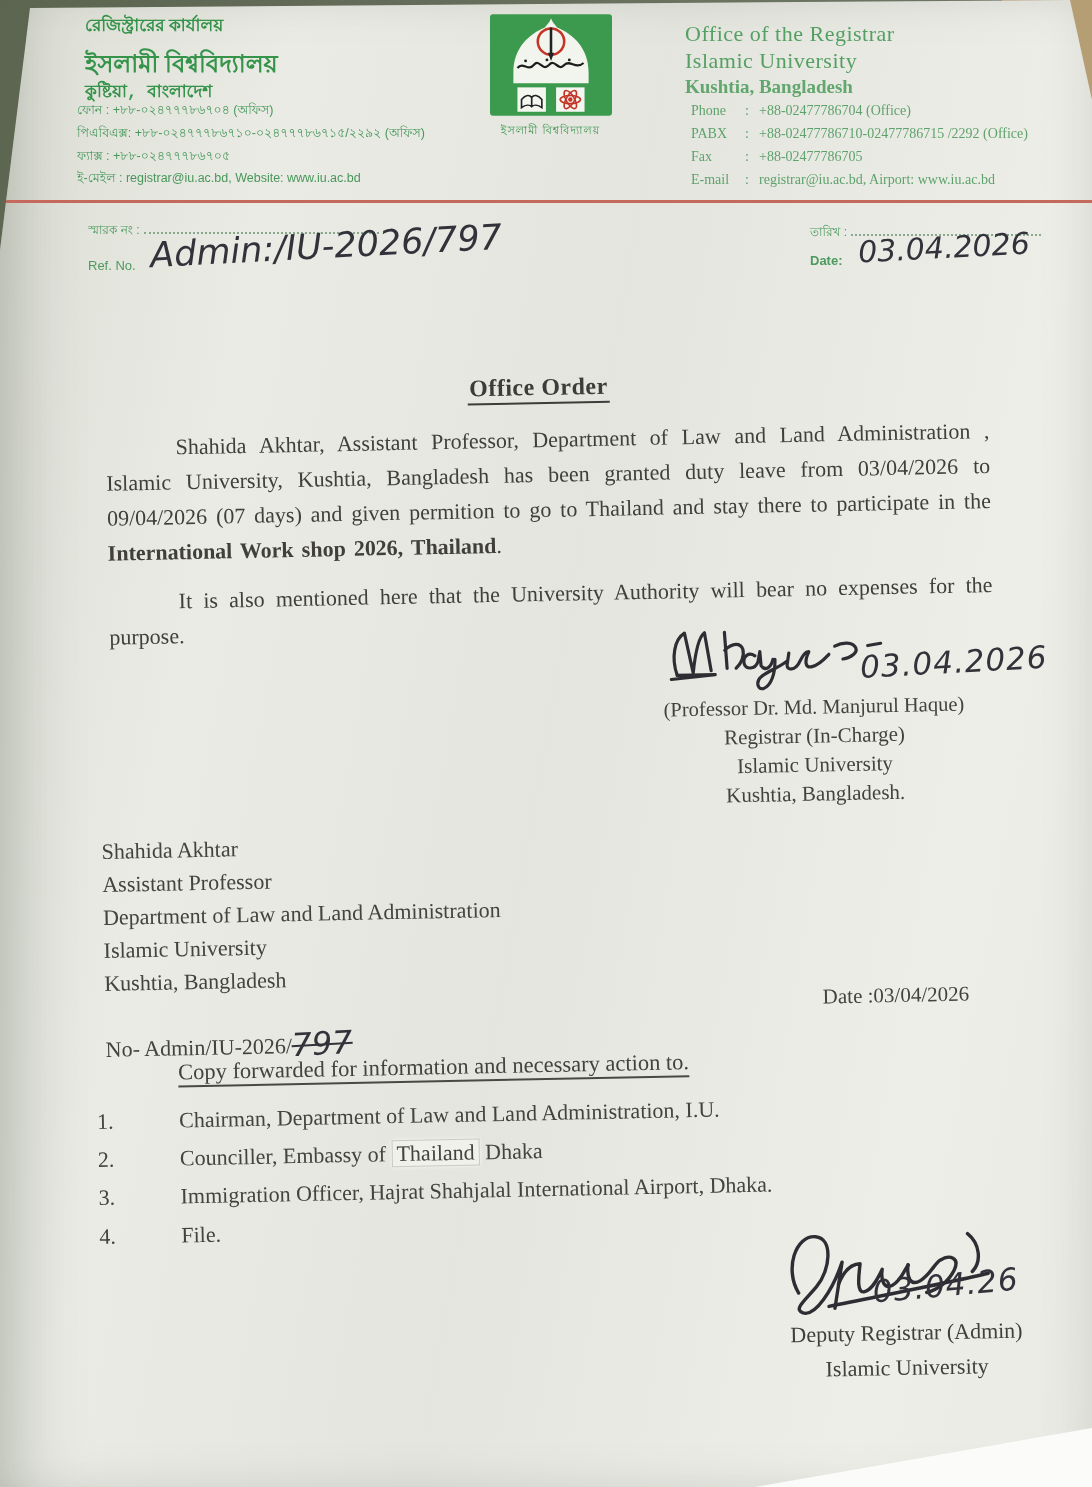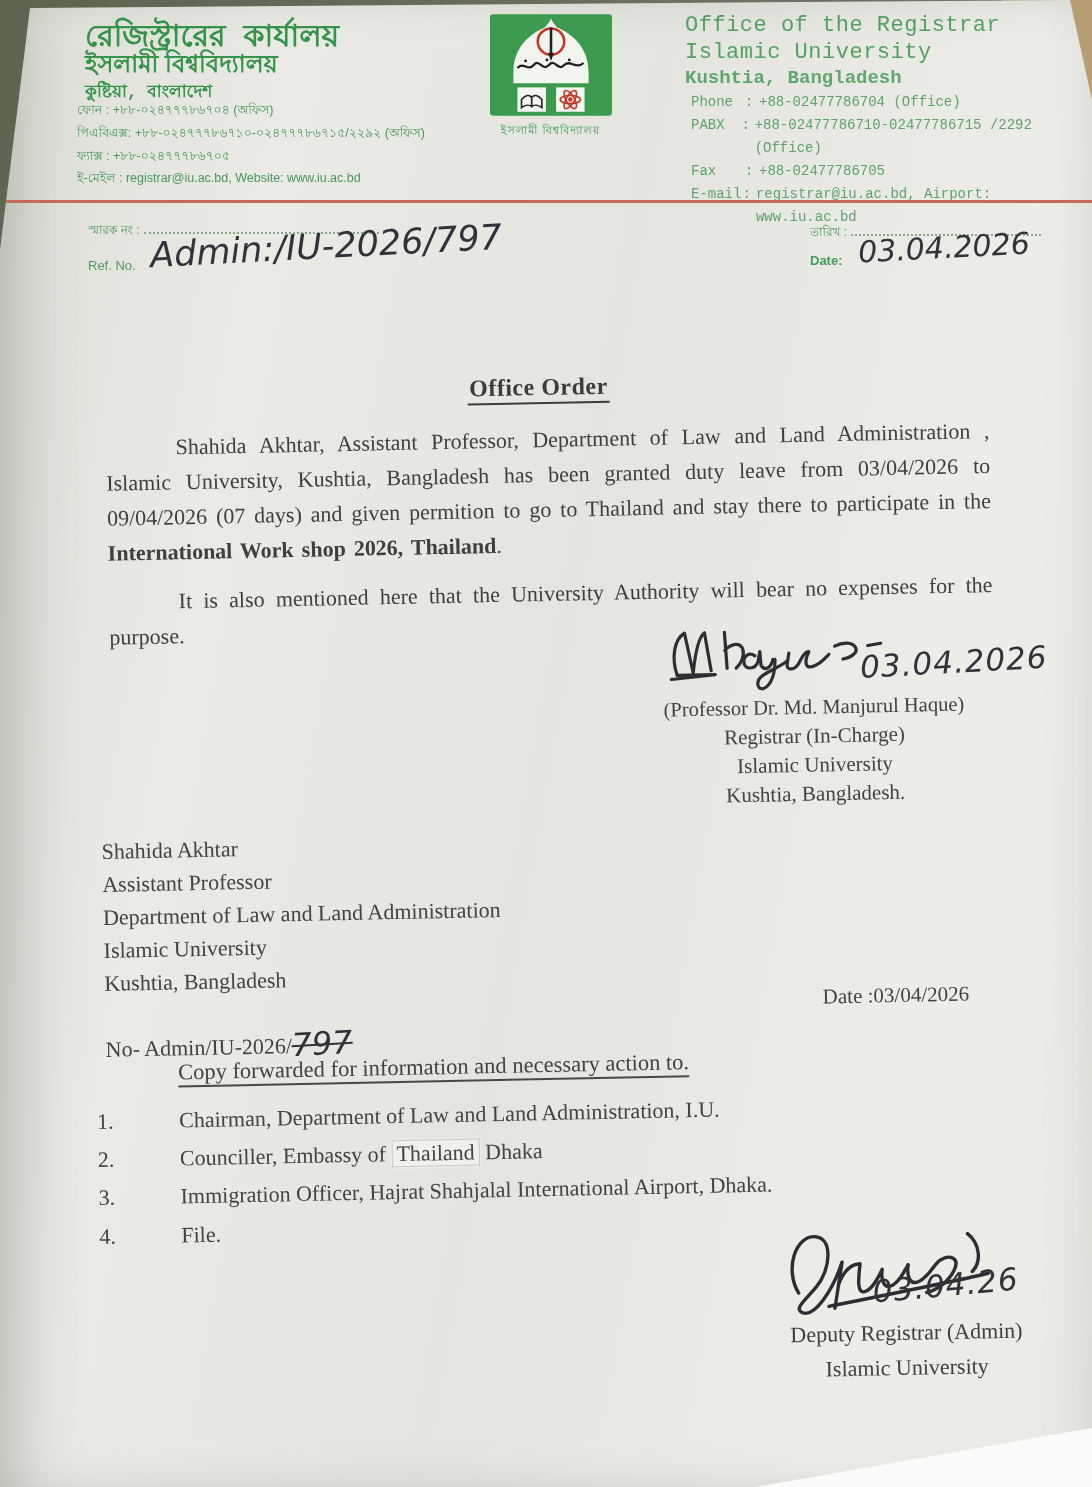--- a/index.html
+++ b/index.html
@@ -6,25 +6,25 @@
   body{width:1092px;height:1487px;position:relative;overflow:hidden;
        font-family:"Liberation Serif","DejaVu Serif",serif;}
   .photo{position:absolute;inset:0;width:1092px;height:1487px;overflow:hidden;}
   .bg-base{position:absolute;inset:0;background:linear-gradient(115deg,#5c6550 0%,#6a7260 40%,#737a66 100%);}
   .bg-tan{position:absolute;top:0;right:0;width:90px;height:140px;background:#b59e73;}
   .bg-white{position:absolute;bottom:0;left:0;right:0;height:95px;background:#fbfbf9;}
   .paper{position:absolute;inset:0;
       background:linear-gradient(100deg,#dddfd6 0%,#e9ebe4 22%,#e3e5de 50%,#edeee8 82%,#e8eae3 100%);
       clip-path:polygon(30px 8px,1070px 0px,1092px 100px,1092px 1428px,755px 1487px,0px 1487px,0px 250px);
       box-shadow:inset 45px 0 70px -35px rgba(80,86,70,.35), inset -25px 0 50px -25px rgba(120,118,105,.22);}
-  .bn-head1{position:absolute;left:85px;top:12px;font-family:Liberation Mono, monospace;font-weight:bold;font-size:30px;color:#35934a;}
+  .bn-head1{position:absolute;left:85px;top:12px;font-family:Liberation Serif, serif;font-weight:bold;font-size:17px;color:#35934a;}
   .bn-head2{position:absolute;left:85px;top:45px;font-family:"Liberation Sans",sans-serif;font-weight:bold;font-size:24px;color:#35934a;}
   .bn-head3{position:absolute;left:85px;top:78px;font-family:Liberation Mono, monospace;font-weight:bold;font-size:17px;color:#35934a;}
   .bn-detail{position:absolute;left:77px;font-family:"Liberation Sans",sans-serif;font-size:12.5px;color:#47975a;}
-  .en-col{position:absolute;left:685px;top:12px;width:400px;font-family:Liberation Mono, monospace;color:#54a062;}
+  .en-col{position:absolute;left:685px;top:20px;width:400px;font-family:Liberation Serif, serif;color:#54a062;}
   .en-h1{font-size:22px;line-height:27px;letter-spacing:.5px;}
   .en-h2{font-size:22px;line-height:27px;letter-spacing:.5px;}
   .en-h3{font-size:19px;line-height:25px;font-weight:bold;opacity:.9;}
   .lh-row{display:flex;font-size:14px;line-height:23px;color:#5ea26b;margin-left:6px;}
   .lh-label{width:54px;}
   .lh-colon{width:14px;}
   .logo{position:absolute;left:488px;top:14px;width:125px;text-align:center;}
   .logo-caption{font-family:"Liberation Sans",sans-serif;font-size:11px;color:#3f9550;margin-top:2px;letter-spacing:1px;}
   .redline{position:absolute;left:0;right:0;top:200px;height:3px;background:#c4695c;}
   .refrow-label{font-family:"Liberation Sans",sans-serif;font-size:12px;color:#4d9a5e;}

